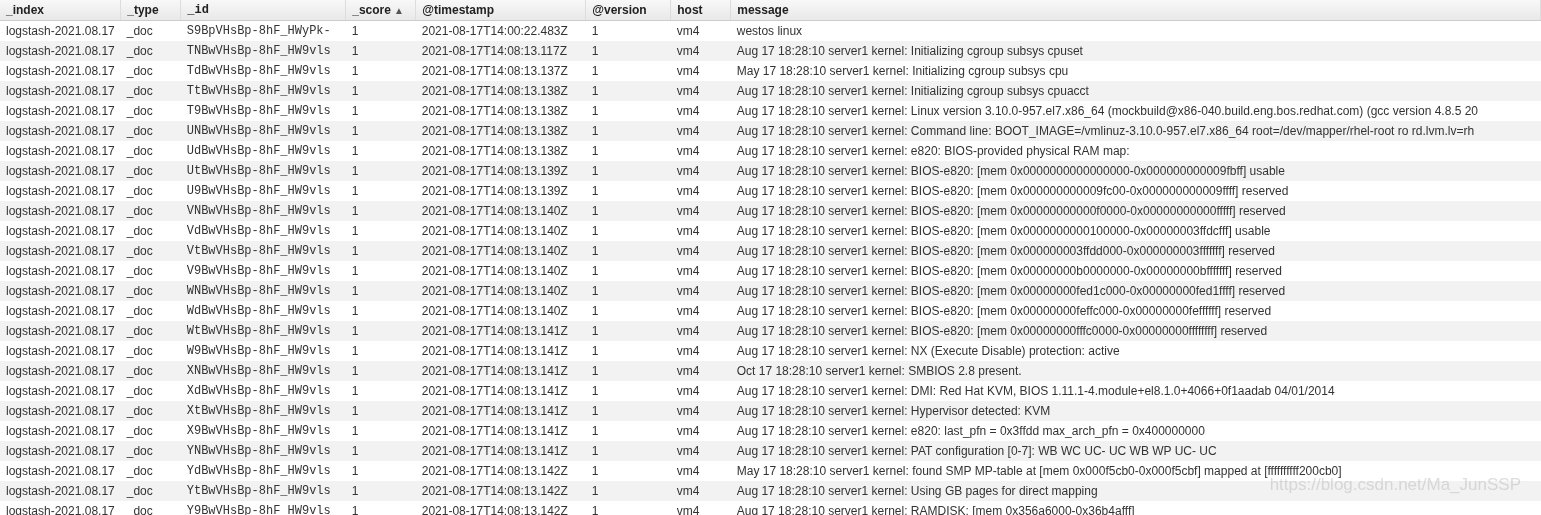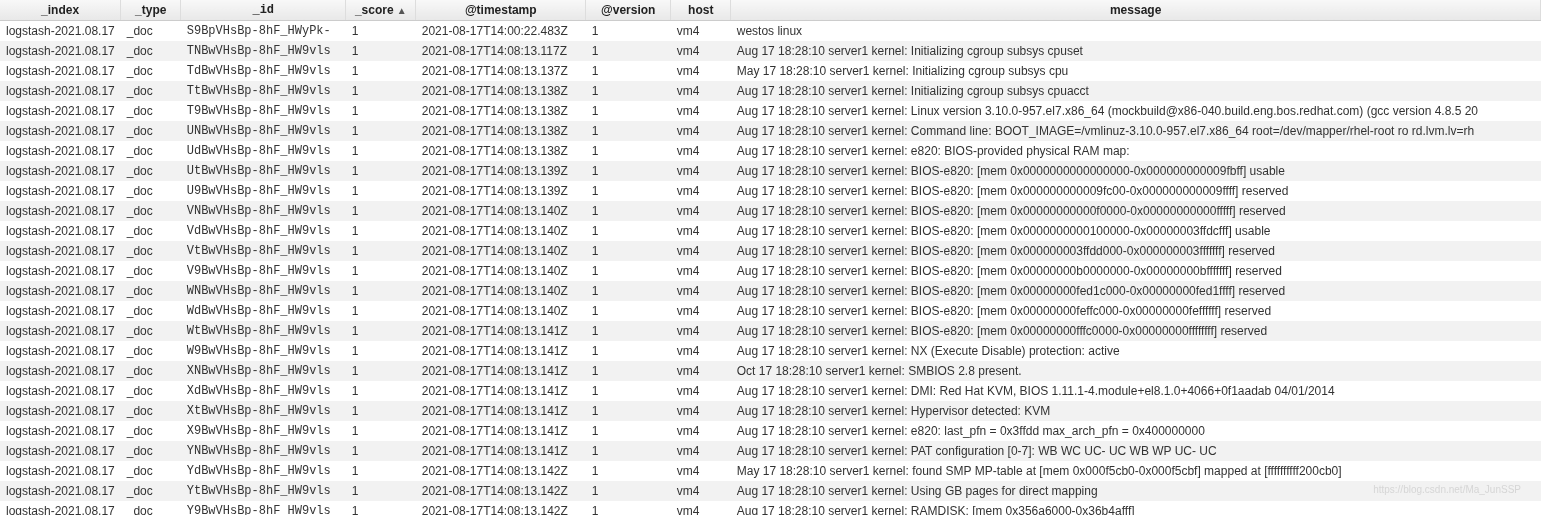--- a/index.html
+++ b/index.html
@@ -21,21 +21,20 @@
     .row {
       display: table-row;
     }
     .header-row .cell {
       background: linear-gradient(to bottom, #f8f8f8, #e8e8e8);
       font-weight: bold;
       border-bottom: 1px solid #ccc;
       border-right: 1px solid #ddd;
       color: #222;
       position: relative;
-      text-align: center;
     }
     .cell {
       display: table-cell;
       padding: 3px 6px;
       overflow: hidden;
       text-overflow: ellipsis;
       vertical-align: middle;
       height: 20px;
     }
     .data-row:nth-child(odd) .cell {
@@ -55,21 +54,21 @@
     .sort-arrow {
       font-size: 10px;
       margin-left: 3px;
       color: #555;
     }
     .watermark {
       position: absolute;
       right: 20px;
       bottom: 20px;
       color: rgba(180,180,180,0.45);
-      font-size: 10px;
+      font-size: 17px;
       font-family: Arial, sans-serif;
       pointer-events: none;
     }
   </style>
 </head>
 <body>
 
 <div class="table">
   <div class="row header-row">
     <div class="cell col-index"><span>_index</span></div>

